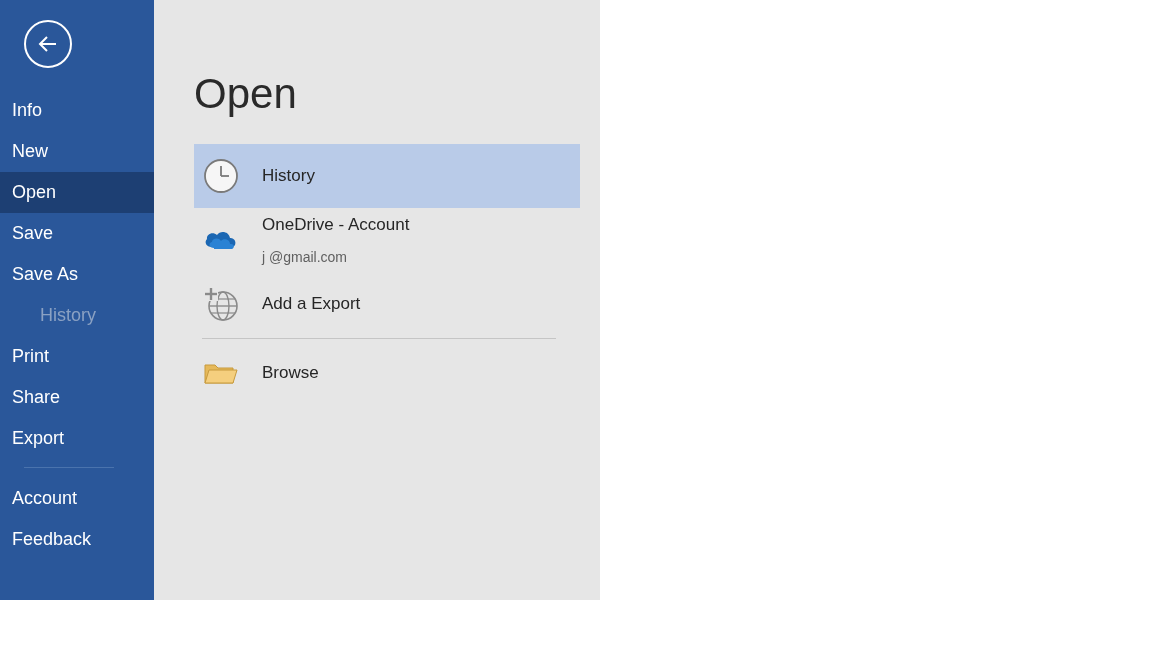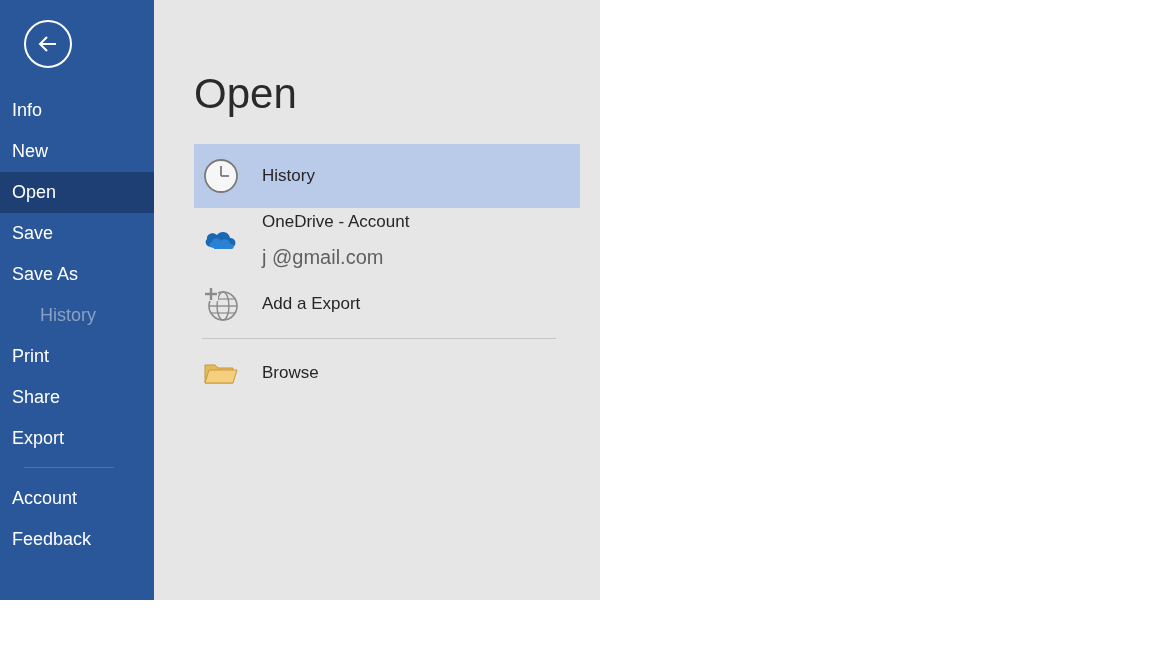--- a/index.html
+++ b/index.html
@@ -91,21 +91,21 @@
 
   .panel{flex:1;background:#e6e6e6;display:flex;flex-direction:column}
   .panel-heading{font-size:42px;font-weight:300;color:#2a2a2a;margin:70px 0 26px 40px;font-family:"Segoe UI Light","Segoe UI",Arial,sans-serif}
 
   .locs{display:flex;flex-direction:column;width:386px;margin-left:40px}
   .loc{display:flex;align-items:center;height:64px;padding-left:8px;cursor:pointer}
   .loc.selected{background:#b9cbe8}
   .loc .ic{width:38px;height:38px;margin-right:22px;display:flex;align-items:center;justify-content:center;flex-shrink:0}
   .loc .txts{display:flex;flex-direction:column}
   .loc .lbl{font-size:17px;color:#262626}
-  .loc .sub{font-size:20px;color:#606060;margin-top:14px}
+  .loc .sub{font-size:14px;color:#606060;margin-top:14px}
   .sep{height:1px;background:#c5c5c5;margin:2px 24px 2px 8px}
 </style>
 </head>
 <body>
 
 <div class="app">
 
   <div class="sidebar">
     <div class="back-circle">
       <svg width="24" height="24" viewBox="0 0 24 24" fill="none" stroke="#ffffff" stroke-width="2">

